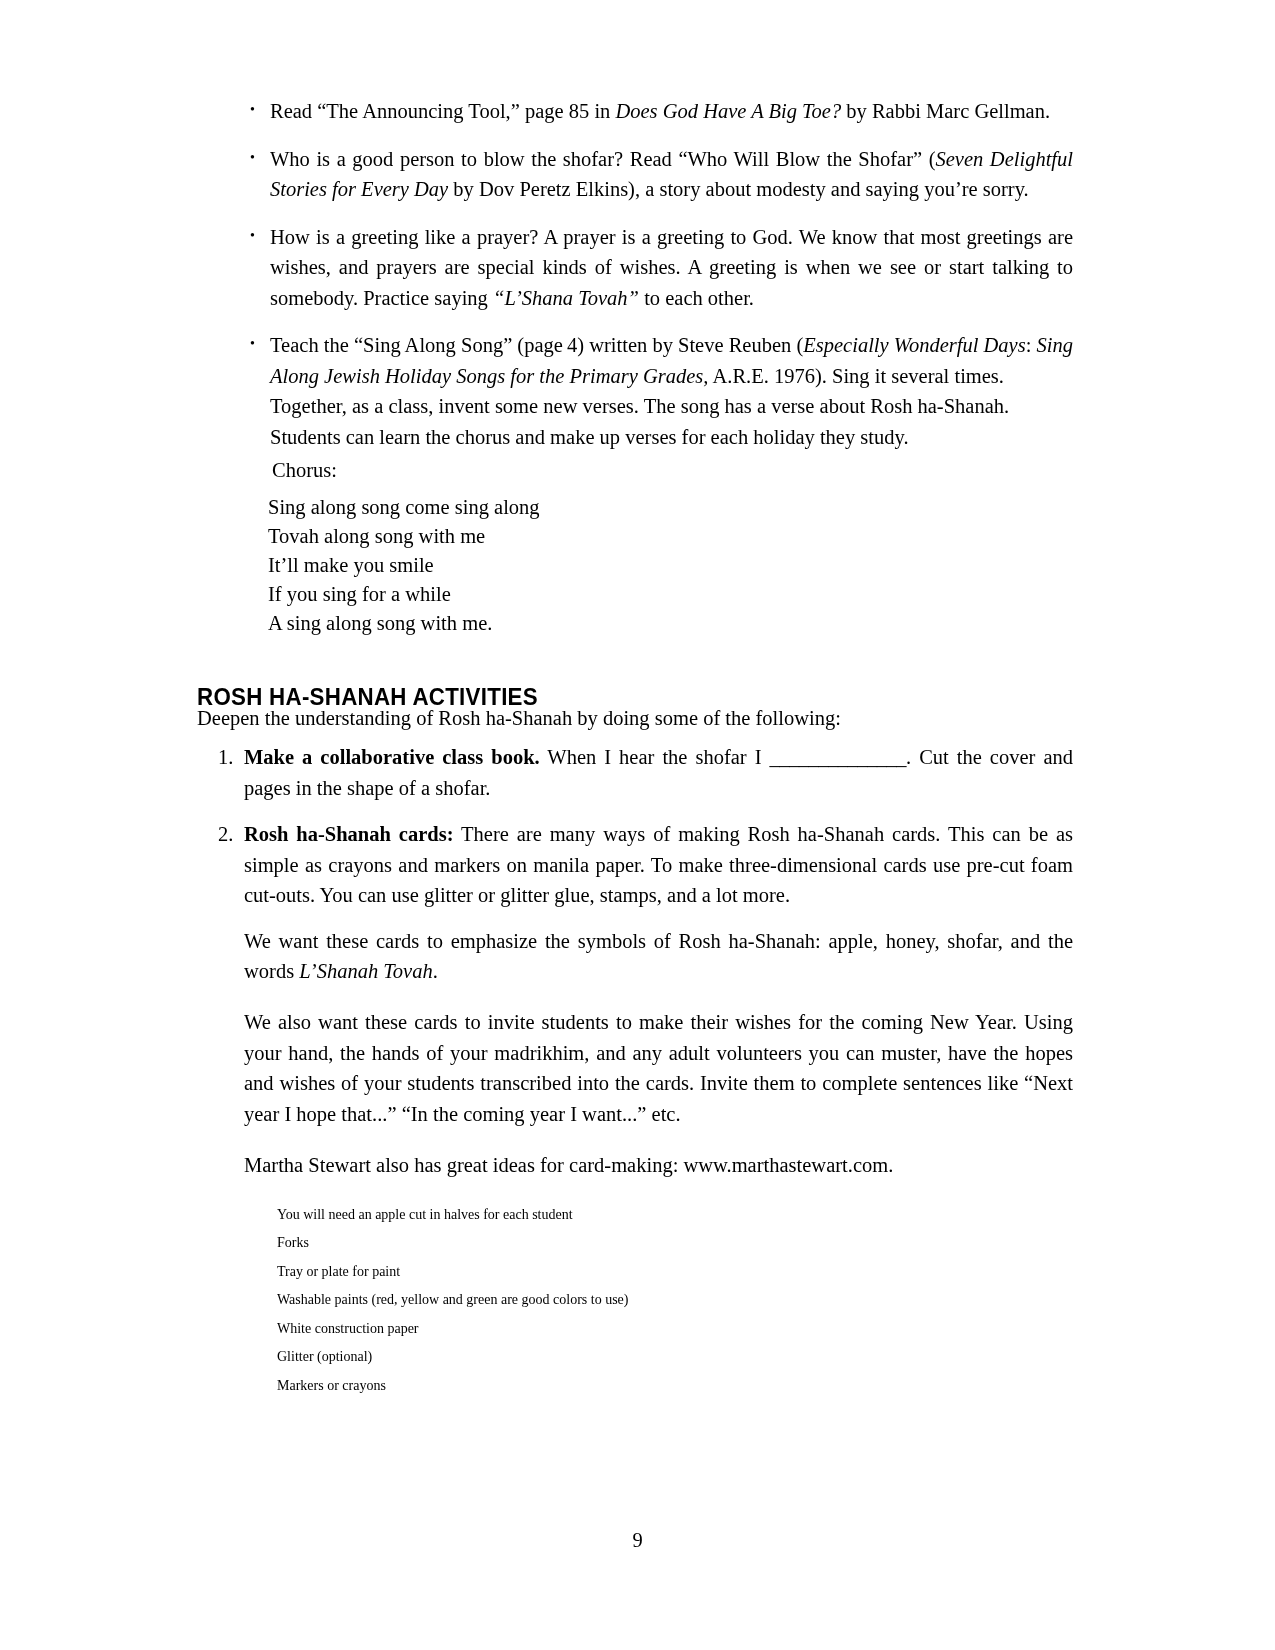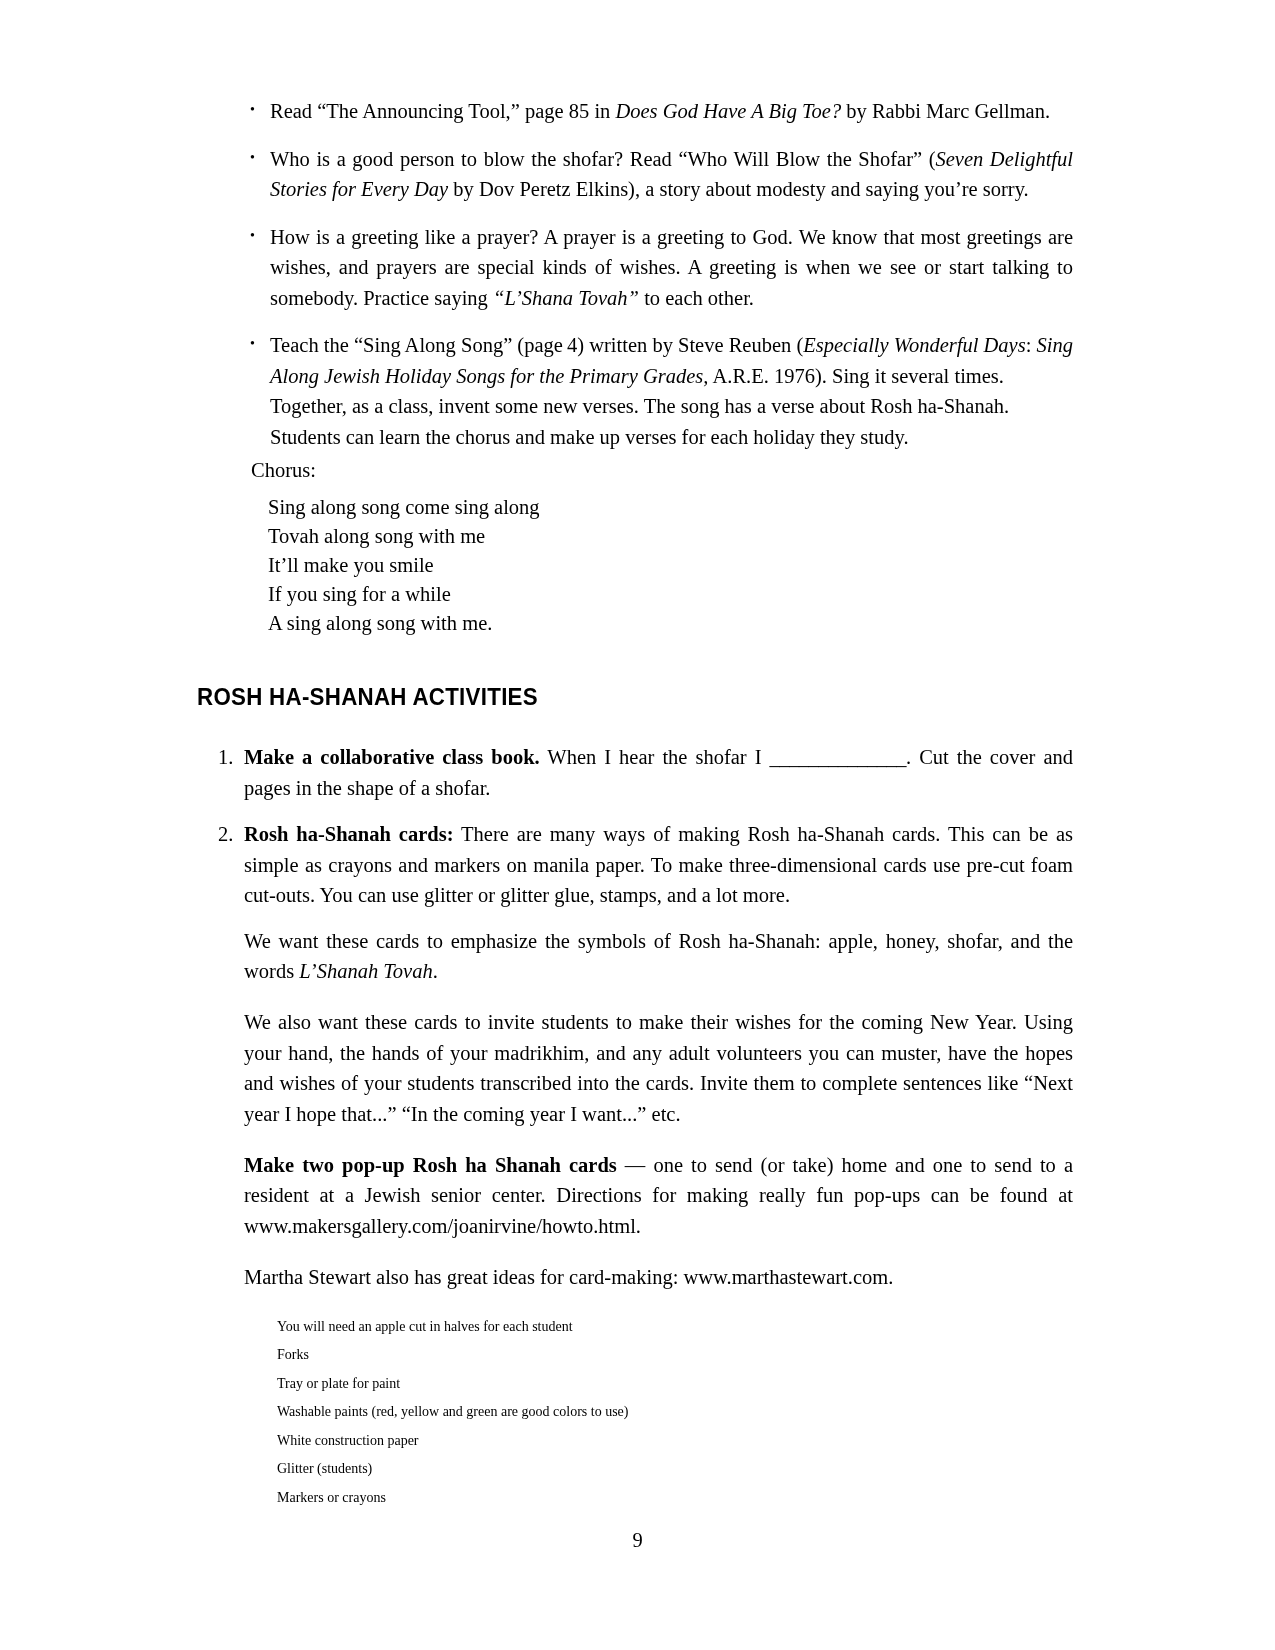--- a/index.html
+++ b/index.html
@@ -43,21 +43,21 @@
     left: 2px;
     top: -1px;
     font-size: 14px;
     line-height: 30.5px;
   }
   .bullet-item.nojust { text-align: left; }
 
   
   .chorus-label {
     position: absolute;
-    left: 251px;
+    left: 272px;
     top: 455px;
     font-size: 20.5px;
     line-height: 30.5px;
   }
   .chorus-lines {
     position: absolute;
     left: 268px;
     top: 493px;
     margin: 0;
     padding: 0;
@@ -183,45 +183,45 @@
   <ul class="chorus-lines">
       <li>Sing along song come sing along</li>
       <li>Tovah along song with me</li>
       <li>It’ll make you smile</li>
       <li>If you sing for a while</li>
       <li>A sing along song with me.</li>
     </ul>
 
   <h2 class="section-heading">ROSH HA-SHANAH ACTIVITIES</h2>
 
+  <div class="intro-line">Deepen the understanding of Rosh ha-Shanah by doing some of the following:</div>
 
   <ol class="num-list">
 
     <li class="num-item first">
       <span class="num-marker">1.</span>
       <span class="run-in">Make a collaborative class book.</span><span> When I hear the shofar I </span><span class="blank-rule">______________</span><span>. Cut the cover and pages in the shape of a shofar.</span>
     </li>
 
     <li class="num-item">
       <span class="num-marker">2.</span>
       <span class="run-in">Rosh ha-Shanah cards:</span><span> There are many ways of making Rosh ha-Shanah cards. This can be as simple as crayons and markers on manila paper. To make three-dimensional cards use pre-cut foam cut-outs. You can use glitter or glitter glue, stamps, and a lot more.</span>
 
       <p class="subpara"><span>We want these cards to emphasize the symbols of Rosh ha-Shanah: apple, honey, shofar, and the words </span><span style="font-style: italic;">L’Shanah Tovah</span><span>.</span></p>
       <p class="subpara"><span>We also want these cards to invite students to make their wishes for the coming New Year. Using your hand, the hands of your madrikhim, and any adult volunteers you can muster, have the hopes and wishes of your students transcribed into the cards. Invite them to complete sentences like “Next year I hope that...” “In the coming year I want...” etc.</span></p>
-      <p class="subpara"><span style="font-weight: bold;">Make two pop-up Rosh ha Shanah cards</span><span> — one to send (or take) home and one to send to a resident at a Jewish senior center. Directions for making really fun pop-ups can be found at www.makersgallery.com/joanirvine/howto.html.</span></p>
       <p class="subpara left"><span>Martha Stewart also has great ideas for card-making: www.marthastewart.com.</span></p>
 
 
       <ul class="materials">
           <li>You will need an apple cut in halves for each student</li>
           <li>Forks</li>
           <li>Tray or plate for paint</li>
           <li>Washable paints (red, yellow and green are good colors to use)</li>
           <li>White construction paper</li>
-          <li>Glitter (students)</li>
+          <li>Glitter (optional)</li>
           <li>Markers or crayons</li>
         </ul>
     </li>
 
   </ol>
 
   <div class="page-number">9</div>
 
 </div>
 

